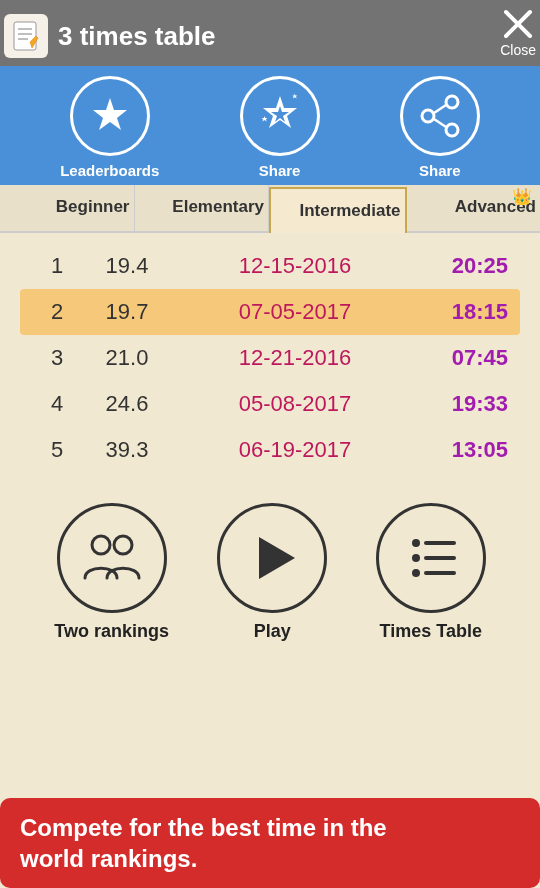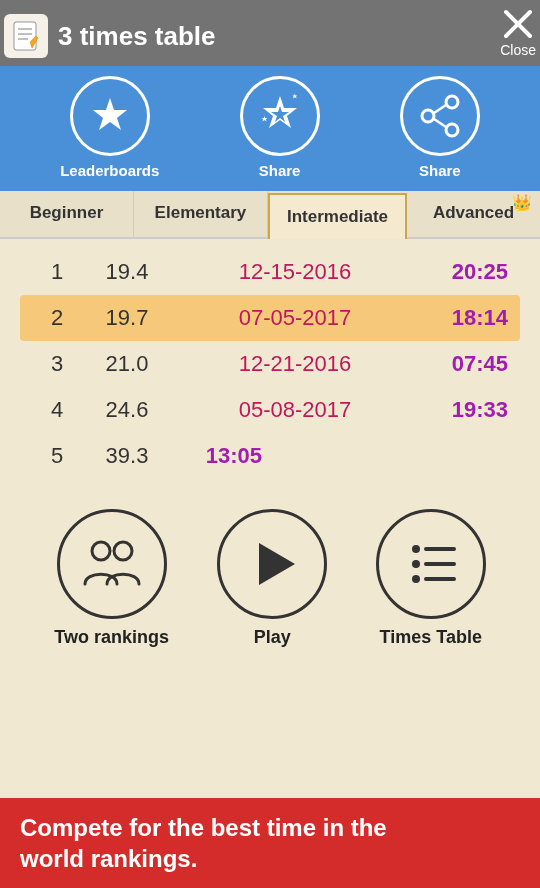--- a/index.html
+++ b/index.html
@@ -56,21 +56,21 @@
       color: white;
       margin-top: 2px;
     }
 
     
     .icon-bar {
       background: #4a90d9;
       display: flex;
       justify-content: space-around;
       align-items: flex-end;
-      padding: 10px 20px 12px;
+      padding: 10px 20px 6px;
     }
     .icon-item {
       display: flex;
       flex-direction: column;
       align-items: center;
       gap: 6px;
       cursor: pointer;
     }
     .circle-icon {
       width: 80px;
@@ -89,22 +89,22 @@
     }
 
     
     .tabs {
       display: flex;
       border-bottom: 2px solid #ccc;
       background: #e8e0c8;
     }
     .tab {
       flex: 1;
-      padding: 12px 17px;
-      text-align: center;
+      padding: 12px 4px;
+      text-align: right;
       font-size: 17px;
       font-weight: bold;
       cursor: pointer;
       color: #333;
       border-right: 1px solid #ccc;
     }
     .tab:last-child { border-right: none; }
     .tab.active {
       background: #f5ead0;
       border: 2px solid #c8a84b;
@@ -198,20 +198,21 @@
     }
 
     
     .banner {
       background: #d42b2b;
       padding: 14px 20px;
       position: absolute;
       bottom: 0;
       left: 0;
       right: 0;
+      border-radius: 10px;
     }
     .banner-text {
       color: white;
       font-size: 24px;
       font-weight: bold;
       line-height: 1.3;
       text-align: left;
     }
   </style>
 </head>
@@ -300,40 +301,41 @@
     <span class="score-rank">1</span>
     <span class="score-time">19.4</span>
     <span class="score-date">12-15-2016</span>
     <span class="score-clock">20:25</span>
   </div>
 
   <div class="score-row highlight">
     <span class="score-rank">2</span>
     <span class="score-time">19.7</span>
     <span class="score-date">07-05-2017</span>
-    <span class="score-clock">18:14</span>
+    <span class="score-clock">18:15</span>
   </div>
 
   <div class="score-row">
     <span class="score-rank">3</span>
     <span class="score-time">21.0</span>
     <span class="score-date">12-21-2016</span>
     <span class="score-clock">07:45</span>
   </div>
 
   <div class="score-row">
     <span class="score-rank">4</span>
     <span class="score-time">24.6</span>
     <span class="score-date">05-08-2017</span>
     <span class="score-clock">19:33</span>
   </div>
 
   <div class="score-row">
     <span class="score-rank">5</span>
     <span class="score-time">39.3</span>
+    <span class="score-date">06-19-2017</span>
     <span class="score-clock">13:05</span>
   </div>
 </div>
 
 <div class="bottom-buttons">
 
   <div class="bottom-item">
     <div class="bottom-circle">
       <svg width="70" height="70" viewBox="0 0 70 70" fill="none">
 

